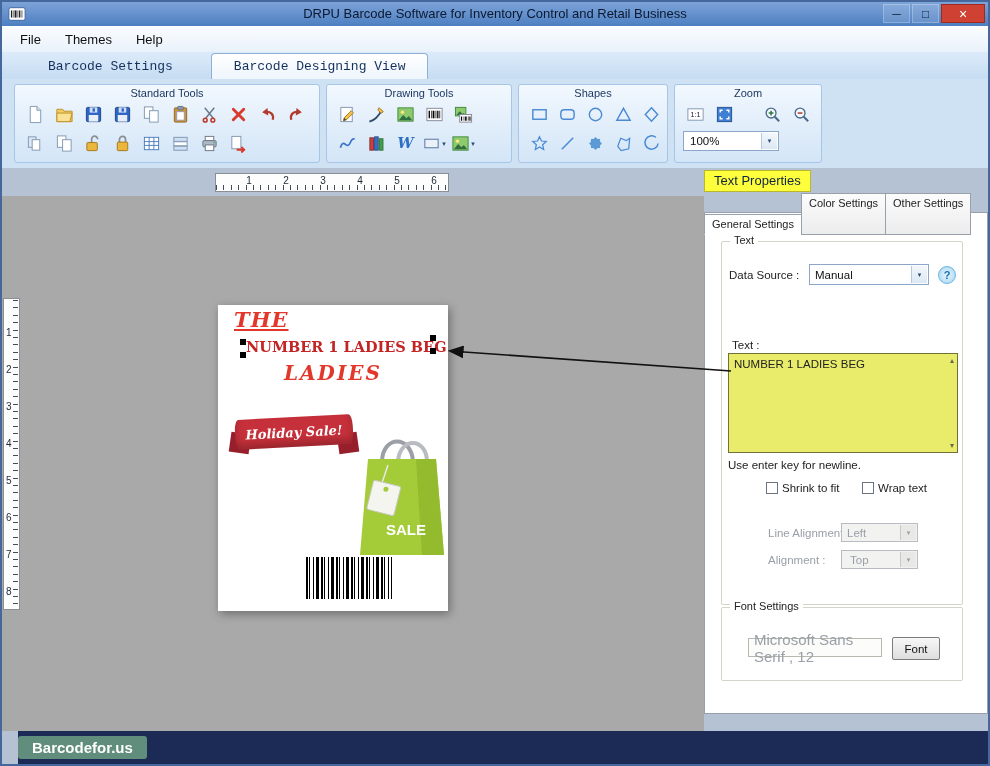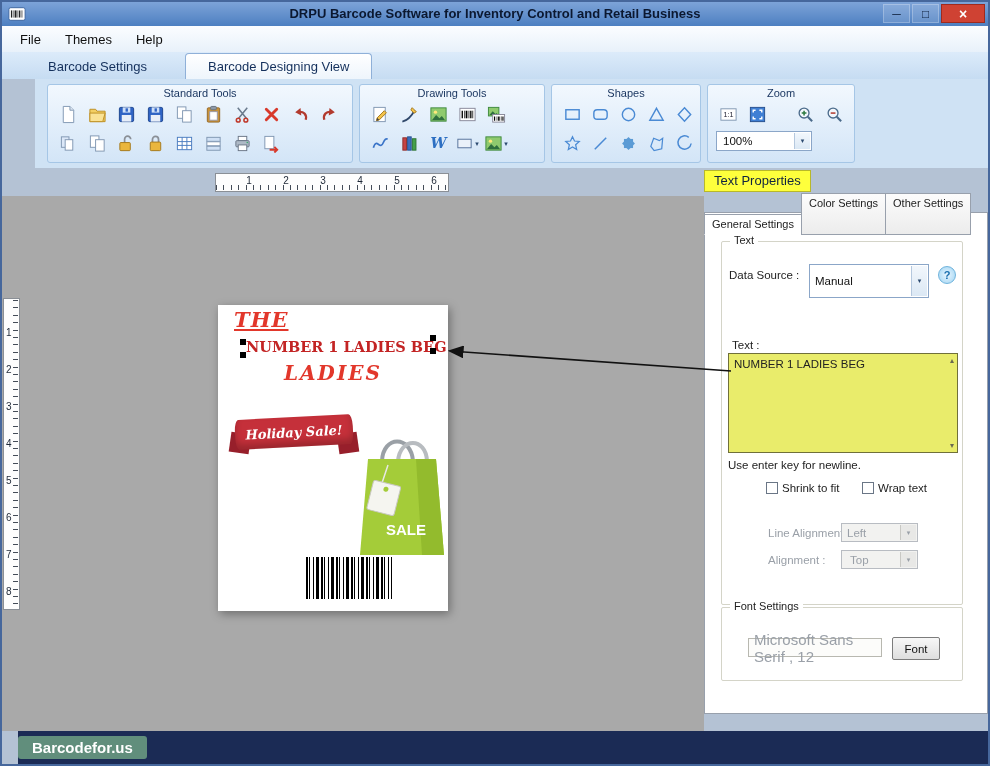--- a/index.html
+++ b/index.html
@@ -1,43 +1,43 @@
 <!DOCTYPE html>
 <html><head>
 <meta charset="utf-8">
 <style>
   html,body{margin:0;padding:0;background:#dfe6ee;}
   .win{position:relative;width:990px;height:766px;box-sizing:border-box;border:2px solid #46679c;
        background:#b4c2d4;font-family:"Liberation Sans",sans-serif;overflow:hidden;
        -webkit-font-smoothing:antialiased;}
   
   .titlebar{position:absolute;left:0;top:0;right:0;height:24px;
-    background:linear-gradient(#7da3d8,#4d7fc1);color:#0d1b33;font-weight:bold;}
+    background:linear-gradient(#7da3d8,#4d7fc1);color:#0d1b33;}
   .tb-icon{position:absolute;left:6px;top:3px;width:18px;height:18px;}
   .tb-title{position:absolute;left:0;right:0;top:4px;text-align:center;font-size:13px;color:#0b1830;}
   .tb-ctrls{position:absolute;right:3px;top:2px;display:flex;gap:2px;height:19px;}
   .tb-btn{width:25px;display:flex;align-items:center;justify-content:center;font-size:12px;
     color:#10233f;background:rgba(255,255,255,.12);border:1px solid rgba(255,255,255,.25);}
   .tb-btn.close{width:42px;background:#cf4233;color:#fff;border-color:#9e2a1e;font-size:14px;}
   
   .menubar{position:absolute;left:0;top:24px;right:0;height:26px;
     background:linear-gradient(#fbfdff,#e8f1fa);border-bottom:1px solid #ccd9e7;
     display:flex;align-items:center;font-size:13px;color:#101010;}
   .mitem{padding:4px 12px;}
   .mitem:first-child{margin-left:6px;}
   
   .tabrow{position:absolute;left:0;top:50px;right:0;height:27px;
     background:linear-gradient(#dcebfa,#c6dcf2);display:flex;align-items:flex-end;
-    font-size:13px;color:#14305c;}
+    font-size:13px;color:#14305c;font-family:Liberation Mono, monospace;}
   .vtab.inactive{margin-left:30px;padding:5px 16px;}
   .vtab.active{margin-left:22px;padding:5px 22px;background:linear-gradient(#ffffff,#eef5fc);
     border:1px solid #8fb0d8;border-bottom:none;border-radius:4px 4px 0 0;}
   
   .toolbar{position:absolute;left:0;top:77px;right:0;height:89px;background:#cfe2f4;
-    border-bottom:1px solid #9fb6cf;margin-left:33px;}
+    border-bottom:1px solid #9fb6cf;}
   .tg{position:absolute;top:5px;height:77px;background:linear-gradient(#f2f8fe,#d3e5f7);
     border:1px solid #a5c6e6;border-radius:3px;}
   .tg-label{text-align:center;font-size:11px;color:#17335e;margin-top:2px;}
   .trow{display:flex;align-items:center;gap:5px;padding:2px 0 0 8px;height:27px;}
   .ti{width:24px;height:24px;display:flex;align-items:center;justify-content:center;border-radius:2px;}
   .ic{width:19px;height:19px;}
   .dd{font-size:7px;color:#2c4a70;margin-left:1px;}
   #tg-standard{left:12px;width:304px;}
   #tg-drawing{left:324px;width:184px;}
   #tg-shapes{left:516px;width:148px;}
@@ -101,21 +101,21 @@
   #grp-font{left:16px;top:394px;width:240px;height:72px;}
   .plabel{position:absolute;font-size:11.5px;color:#222;}
   .dis{color:#9aa0a8 !important;}
   .combo{position:absolute;background:#fff;border:1px solid #8ba6c8;font-size:11.5px;color:#111;
     display:flex;align-items:center;padding-left:5px;box-sizing:border-box;}
   .combo .arr{position:absolute;right:1px;top:1px;bottom:1px;width:15px;border-left:1px solid #b5c8de;
     background:linear-gradient(#f2f7fc,#dbe8f4);display:flex;align-items:center;justify-content:center;
     font-size:7px;color:#2c4a70;}
   .combo.disabled{background:#f2f2f0;color:#9aa0a8;border-color:#b8bcc2;}
   .combo.disabled .arr{background:#e8e8e6;color:#9aa0a8;border-left-color:#c8c8c4;}
-  #ds-combo{left:87px;top:22px;width:120px;height:34px;}
+  #ds-combo{left:87px;top:22px;width:120px;height:21px;}
   .help-icon{position:absolute;left:216px;top:24px;width:16px;height:16px;border-radius:50%;
     background:radial-gradient(#eaf6ff,#9fd4f2);border:1px solid #6fb3dc;color:#1a6fae;
     font-size:11px;font-weight:bold;display:flex;align-items:center;justify-content:center;}
   .txtarea{position:absolute;left:6px;top:111px;width:230px;height:100px;background:#e9ec6b;
     border:1px solid #70703a;box-sizing:border-box;font-size:11.5px;color:#222;}
   .txtarea .val{position:absolute;left:5px;top:4px;right:16px;}
   .sarr{position:absolute;right:3px;font-size:8px;color:#6a6a50;}
   .sarr.up{top:2px;}.sarr.down{bottom:2px;}
   .cbwrap{position:absolute;display:flex;align-items:center;gap:4px;font-size:11.5px;color:#222;}
   .cbbox{width:12px;height:12px;background:#fff;border:1px solid #6a7686;box-sizing:border-box;}

